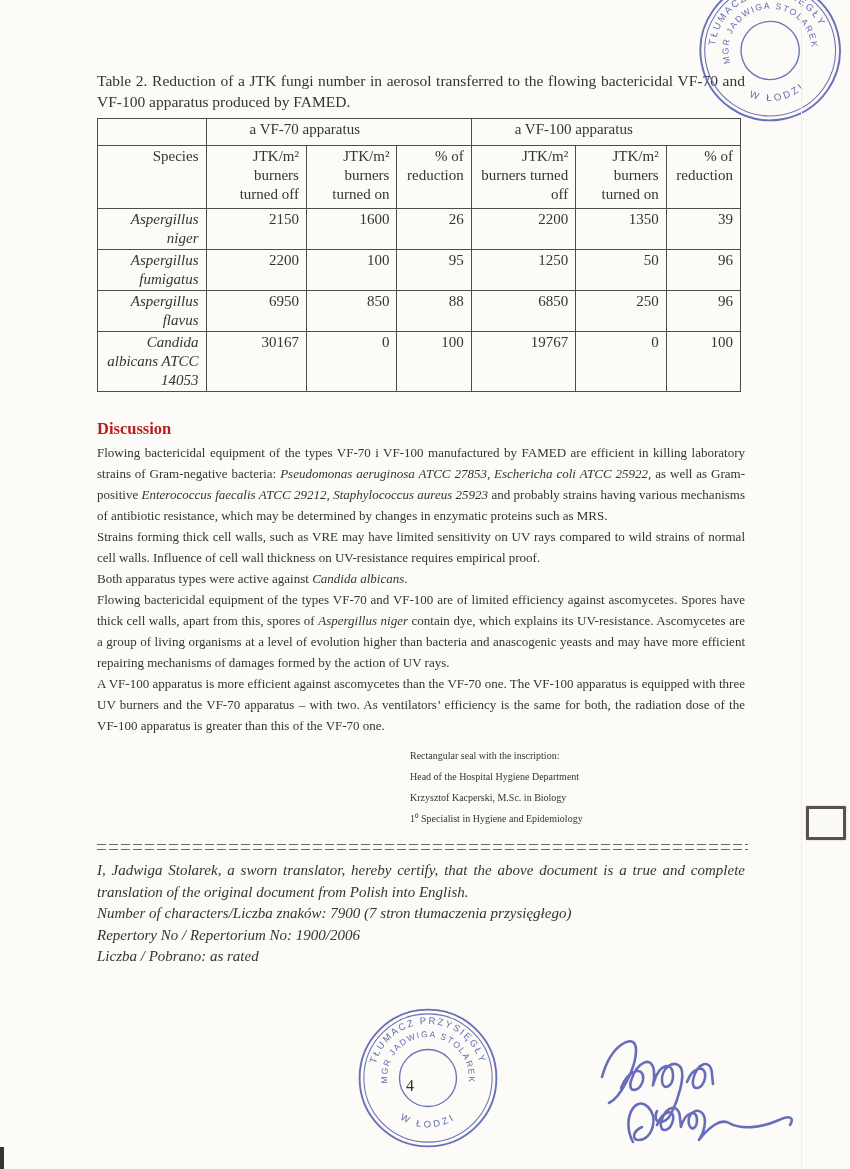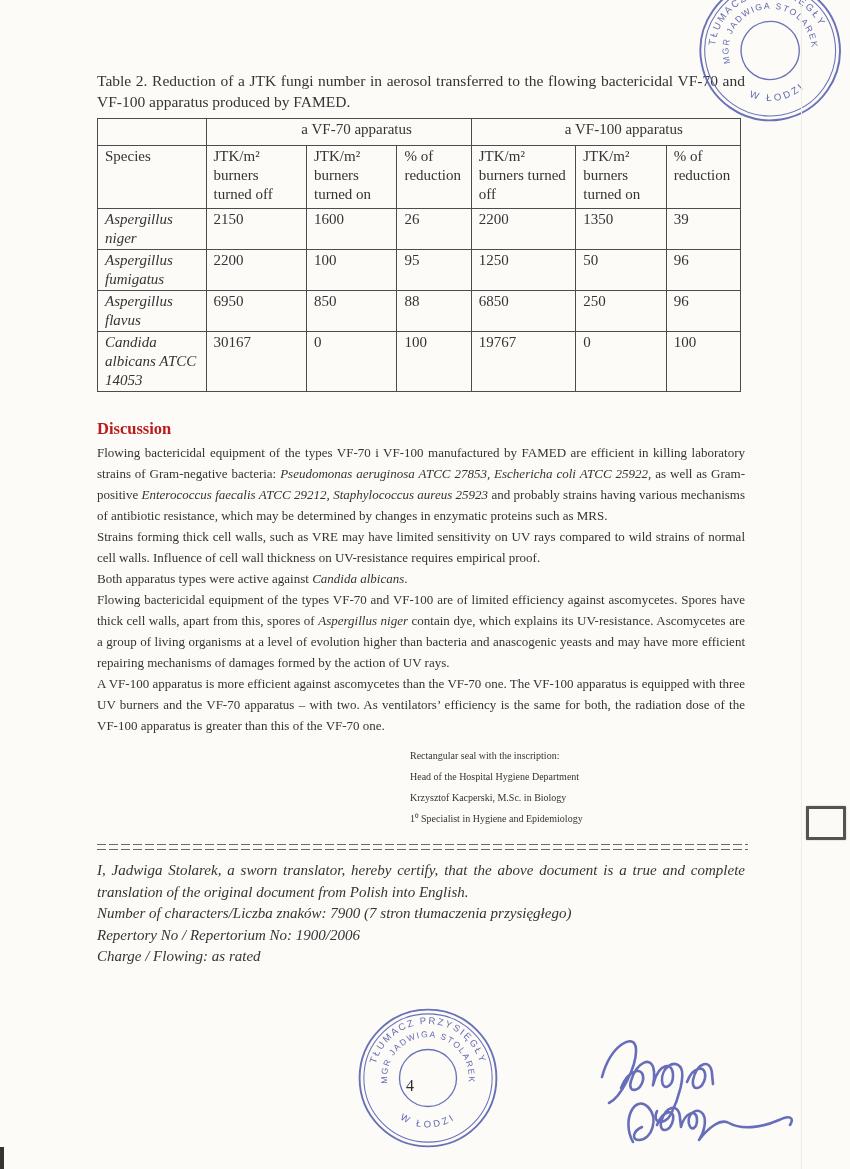--- a/index.html
+++ b/index.html
@@ -10,23 +10,23 @@
     color:#343434;
   }
   .content{position:absolute;left:97px;top:70px;width:648px;}
   .caption{font-size:15.5px;line-height:21px;text-align:justify;margin:0 0 6px 0;}
   table.data{
     border-collapse:collapse;width:644px;table-layout:fixed;
     font-size:15px;line-height:19px;
   }
   table.data td,table.data th{
     border:1px solid #4c4c4c;padding:1px 7px;vertical-align:top;
-    font-weight:normal;text-align:left;overflow:hidden;
-  }
-  tr.grouprow td{height:24px;text-align:center;padding-left:43px;}
+    font-weight:normal;text-align:right;overflow:hidden;
+  }
+  tr.grouprow td{height:24px;text-align:left;padding-left:43px;}
   tr.headrow td{height:60px;}
   tr.r1 td{height:36px;} tr.r2 td{height:37px;} tr.r3 td{height:37px;margin-top:31px;} tr.r4 td{height:56px;}
   .corner{border-right:1px solid #4c4c4c;}
   .species{font-style:italic;}
   .c1{width:108px;} .c2{width:100px;} .c3{width:90px;} .c4{width:74px;}
   .c5{width:104px;} .c6{width:90px;} .c7{width:74px;}
   h2.disc{font-size:16.5px;margin:27px 0 3px 0;color:#b91c1c;}
   p.body-par{font-size:13px;line-height:21px;text-align:justify;margin:0;}
   .seal-note{margin:9px 0 0 313px;font-size:10px;line-height:21px;}
   .sep{
@@ -141,21 +141,21 @@
       <div>Krzysztof Kacperski, M.Sc. in Biology</div>
       <div>1⁰ Specialist in Hygiene and Epidemiology</div>
     </div>
 
     <div class="sep"></div>
 
     <div class="cert">
       <div class="just">I, Jadwiga Stolarek, a sworn translator, hereby certify, that the above document is a true and complete translation of the original document from Polish into English.</div>
       <div>Number of characters/Liczba znaków: 7900 (7 stron tłumaczenia przysięgłego)</div>
       <div>Repertory No / Repertorium No: 1900/2006</div>
-      <div>Charge / Flowing: as rated</div>
+      <div>Liczba / Pobrano: as rated</div>
     </div>
   </div>
 
   <div class="page-num">4</div>
 
   <div class="stamp-wrap stamp-bottom">
     <svg width="152" height="152" viewBox="0 0 160 160">
       <g fill="none" stroke="#5a63b0" opacity="0.9">
         <circle cx="80" cy="80" r="72" stroke-width="2"></circle>
         <circle cx="80" cy="80" r="67.5" stroke-width="1.1"></circle>

